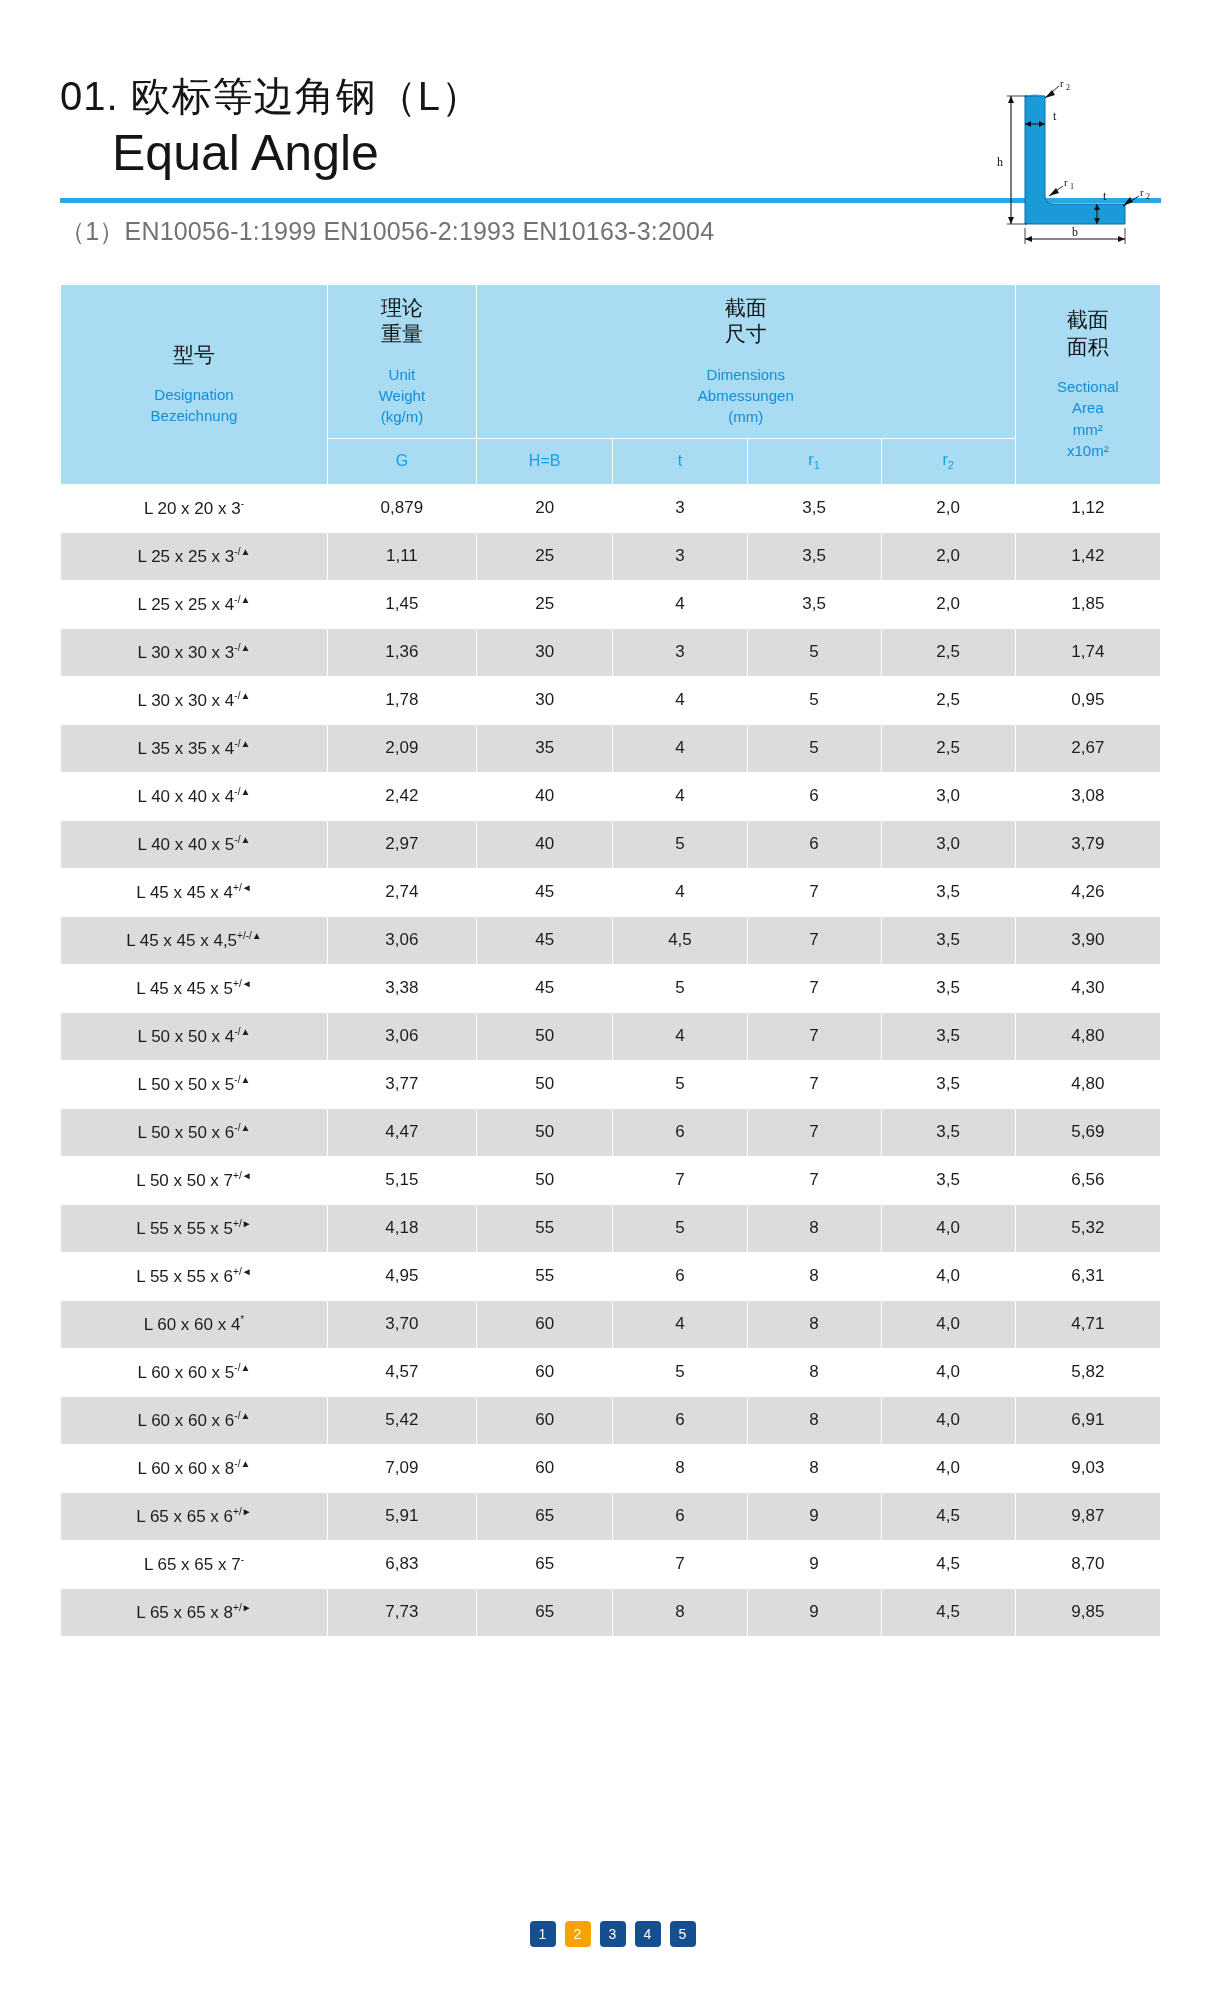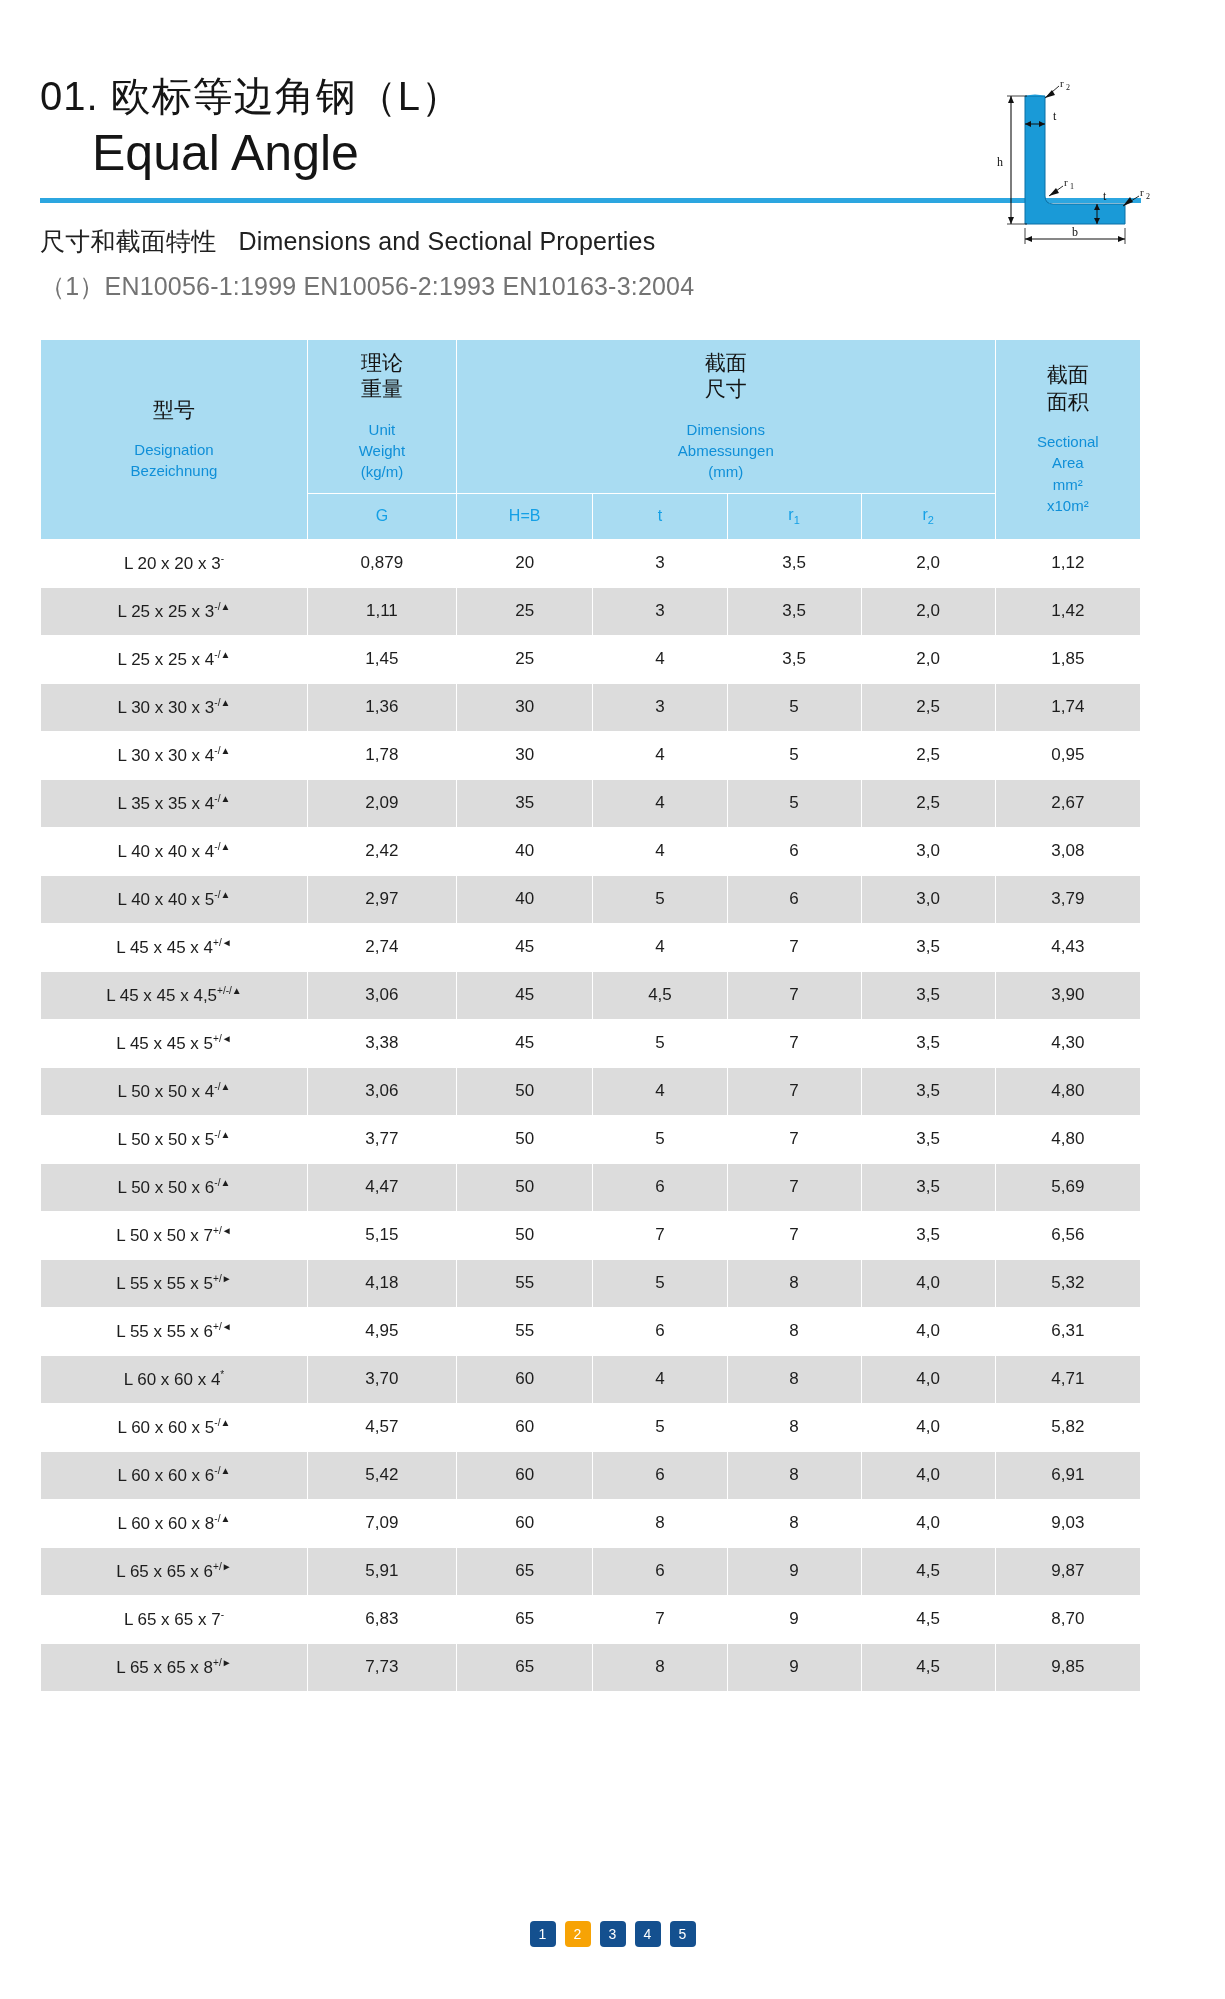--- a/index.html
+++ b/index.html
@@ -7,21 +7,21 @@
   body {
     width: 1225px;
     height: 1999px;
     background: #ffffff;
     font-family: "Liberation Sans", sans-serif;
     color: #1a1a1a;
     position: relative;
     overflow: hidden;
   }
 
-  .page { position: relative; width: 1225px; height: 1999px; padding: 0 40px; }
+  .page { position: relative; width: 1225px; height: 1999px; padding: 0 60px; }
 
   
   .header { position: relative; padding-top: 72px; }
   .title-cn {
     font-size: 40px;
     font-weight: 400;
     letter-spacing: 1px;
     color: #151515;
     line-height: 1.22;
     white-space: nowrap;
@@ -154,23 +154,20 @@
 </style>
 </head>
 <body>
 
 <div class="page">
 
   <div class="header">
     <div class="title-cn">01. 欧标等边角钢（L）</div>
     <div class="title-en">Equal Angle</div>
     <div class="rule"></div>
-    <div class="subtitle-row">
-      <span class="cn">尺寸和截面特性</span><span>Dimensions and Sectional Properties</span>
-    </div>
     <div class="standards-row">（1）EN10056-1:1999  EN10056-2:1993  EN10163-3:2004</div>
   </div>
 
   <div class="diagram">
     <svg width="210" height="170" viewBox="0 0 210 170">
 
       <path d="M 58 18 L 78 18 L 78 118 Q 78 126 86 126 L 158 126 L 158 146 L 58 146 Z" fill="#1a9ad7" stroke="#0b6fa4" stroke-width="1"></path>
 
       <path d="M 58 18 Q 68 15 78 18" fill="#1a9ad7" stroke="none"></path>
 
@@ -351,21 +348,21 @@
             <td>3,0</td>
             <td>3,79</td>
           </tr>
           <tr>
             <td class="desig">L 45 x 45 x 4<sup>+/◄</sup></td>
             <td>2,74</td>
             <td>45</td>
             <td>4</td>
             <td>7</td>
             <td>3,5</td>
-            <td>4,43</td>
+            <td>4,26</td>
           </tr>
           <tr class="alt">
             <td class="desig">L 45 x 45 x 4,5<sup>+/-/▲</sup></td>
             <td>3,06</td>
             <td>45</td>
             <td>4,5</td>
             <td>7</td>
             <td>3,5</td>
             <td>3,90</td>
           </tr>

